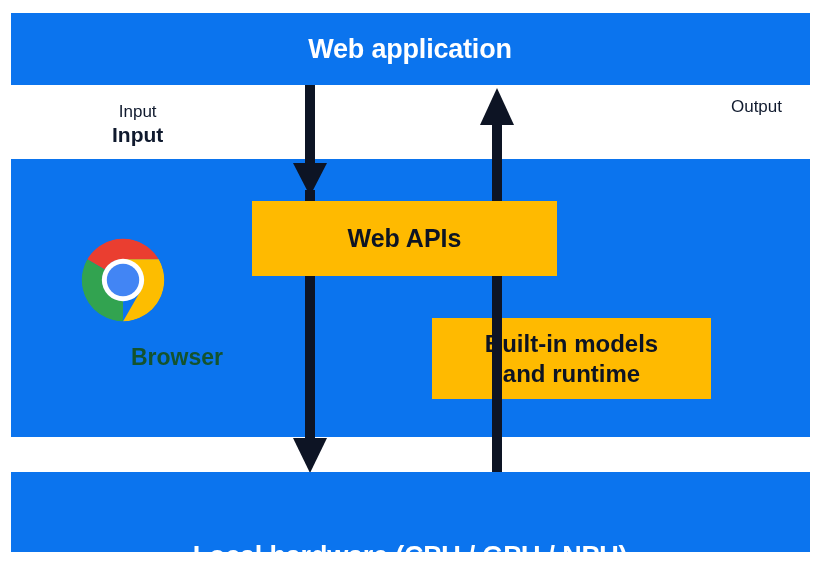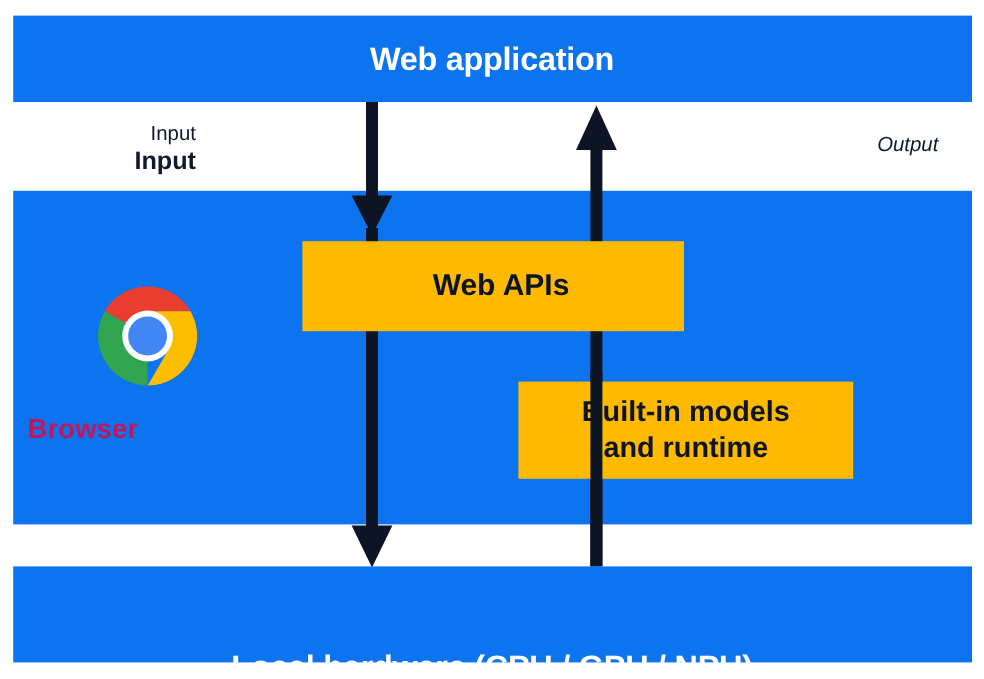--- a/index.html
+++ b/index.html
@@ -36,35 +36,35 @@
     position:absolute;
     background:var(--yellow);
     color:#0d1424;
     font-weight:bold;
     display:flex;
     align-items:center;
     justify-content:center;
     text-align:center;
     line-height:1.22;
   }
-  #box-web-apis{left:252px;top:201px;width:305px;height:75px;font-size:25px;padding-left:13px;}
+  #box-web-apis{left:252px;top:201px;width:305px;height:75px;font-size:25px;}
   #box-builtin{left:432px;top:318px;width:279px;height:81px;font-size:24px;}
 
   
   .io-label{position:absolute;color:#101a2e;white-space:nowrap;}
   .io-kind{font-size:17px;font-weight:400;display:block;line-height:1.25;}
   .io-value{font-size:21px;font-weight:bold;display:block;line-height:1.25;}
-  #io-input{left:112px;top:101px;text-align:right;}
-  #io-output{right:38px;top:110px;text-align:right;font-style:italic;}
+  #io-input{left:112px;top:101px;text-align:center;}
+  #io-output{right:38px;top:96px;text-align:right;}
 
   
   #chrome-logo{position:absolute;left:78px;top:235px;width:90px;height:90px;}
   #label-browser{
     position:absolute;left:23px;top:344px;width:200px;
-    text-align:left;color:#be185d;font-size:23px;font-weight:bold;
+    text-align:right;color:#14532d;font-size:23px;font-weight:bold;
     white-space:nowrap;
   }
 </style>
 </head>
 <body>
 
 <div id="stage">
 
   <div class="band" id="band-top"></div>
   <div class="band-title" id="title-web-application">Web application</div>

